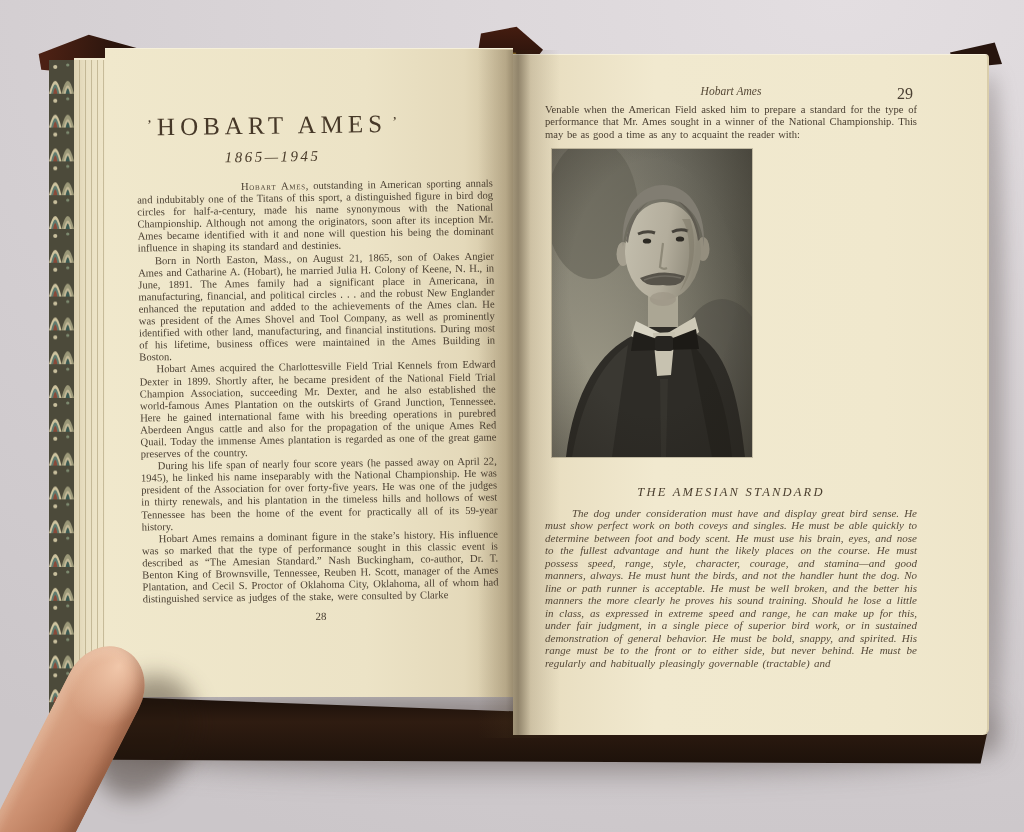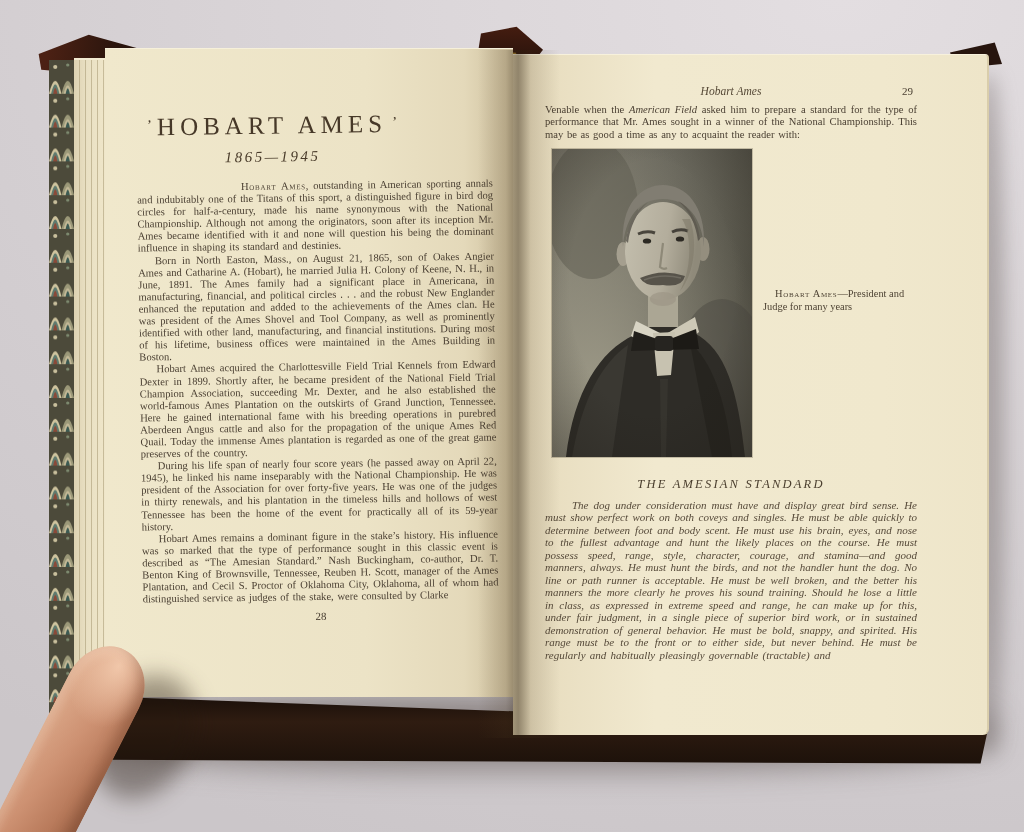--- a/index.html
+++ b/index.html
@@ -61,30 +61,30 @@
     margin:0; word-spacing:1px; }
   .left-content p.first { margin-top:15px; }
   .opening { text-indent:104px; }
   .indent { text-indent:17px; }
   .sc { font-variant:small-caps; letter-spacing:.7px; }
   .folio { text-align:center; font-size:11px; margin-top:7px; color:#4b4033; }
 
   
   .header-row { position:relative; height:14px; }
   .running-header { text-align:center; font-style:italic; font-size:11.5px; color:#554836; }
-  .folio-right { position:absolute; right:4px; top:0; font-size:11px; color:#4b4033;margin-left:48px; }
+  .folio-right { position:absolute; right:4px; top:0; font-size:16px; color:#4b4033;margin-left:48px; }
   .intro { margin:5px 0 0 0; font-size:10.6px; line-height:12.3px; text-align:justify; word-spacing:1px; }
-  .it { font-style:italic; }
+  .it { }
   .figure { position:relative; height:308px; margin-top:8px; }
   .portrait { position:absolute; left:7px; top:0; width:200px; height:308px;
     box-shadow:0 0 0 1px rgba(60,50,35,.25); }
   .caption { position:absolute; left:218px; top:138px; width:156px;
     font-size:10.4px; line-height:13px; color:#4e4334; }
   .cap1 { text-indent:12px; }
-  .section-heading { margin-top:20px; text-align:center; font-style:italic;
+  .section-heading { margin-top:28px; text-align:center; font-style:italic;
     font-size:12.5px; letter-spacing:2.2px; color:#4a3e2e; }
   .standard { margin:7px 0 0 0; font-style:italic; font-size:11px; line-height:12.5px;
     text-align:justify; text-indent:27px; word-spacing:1.5px; color:#554939; }
 
   
   .thumb-shadow { position:absolute; left:96px; top:672px; width:96px; height:130px;
     background:rgba(35,22,12,.4); filter:blur(11px); border-radius:50%; transform:rotate(26deg); }
   .thumb { position:absolute; left:86px; top:650px; width:78px; height:250px;
     transform:rotate(27deg); transform-origin:50% 0%;
     border-radius:39px 39px 20px 20px / 46px 46px 16px 16px;
@@ -195,24 +195,20 @@
           <path d="M120,83 Q128,79 136,82" stroke="#45413a" stroke-width="3" fill="none"></path>
           <ellipse cx="95" cy="92" rx="4.2" ry="2.6" fill="#2c2923"></ellipse>
           <ellipse cx="128" cy="90" rx="4.2" ry="2.6" fill="#2c2923"></ellipse>
           <path d="M111,94 L108,118 Q111,121 115,119" stroke="#8e8978" stroke-width="2.2" fill="none"></path>
           <path d="M88,129 Q110,119 133,127 Q130,139 111,136 Q93,138 88,129 Z" fill="#57534a"></path>
           <path d="M92,131 Q110,124 129,129" stroke="#6e6a60" stroke-width="1.5" fill="none"></path>
           <ellipse cx="111" cy="150" rx="13" ry="7" fill="#9c9686" opacity="0.7"></ellipse>
           <path d="M130,70 C140,85 140,120 128,142 C142,126 146,92 138,70 Z" fill="#7e7968" opacity="0.55"></path>
           <rect width="200" height="308" fill="url(#vign)"></rect>
         </svg>
-        <div class="caption">
-          <div class="cap1"><span class="sc">Hobart Ames</span><span>—President and</span></div>
-          <div class="cap2">Judge for many years</div>
-        </div>
       </div>
 
       <div class="section-heading">THE AMESIAN STANDARD</div>
       <p class="standard">The dog under consideration must have and display great bird sense. He must show perfect work on both coveys and singles. He must be able quickly to determine between foot and body scent. He must use his brain, eyes, and nose to the fullest advantage and hunt the likely places on the course. He must possess speed, range, style, character, courage, and stamina—and good manners, always. He must hunt the birds, and not the handler hunt the dog. No line or path runner is acceptable. He must be well broken, and the better his manners the more clearly he proves his sound training. Should he lose a little in class, as expressed in extreme speed and range, he can make up for this, under fair judgment, in a single piece of superior bird work, or in sustained demonstration of general behavior. He must be bold, snappy, and spirited. His range must be to the front or to either side, but never behind. He must be regularly and habitually pleasingly governable (tractable) and</p>
     </div>
   </div>
 
   <div class="gutter"></div>
   <div class="thumb-shadow"></div>
   <div class="thumb"></div>

